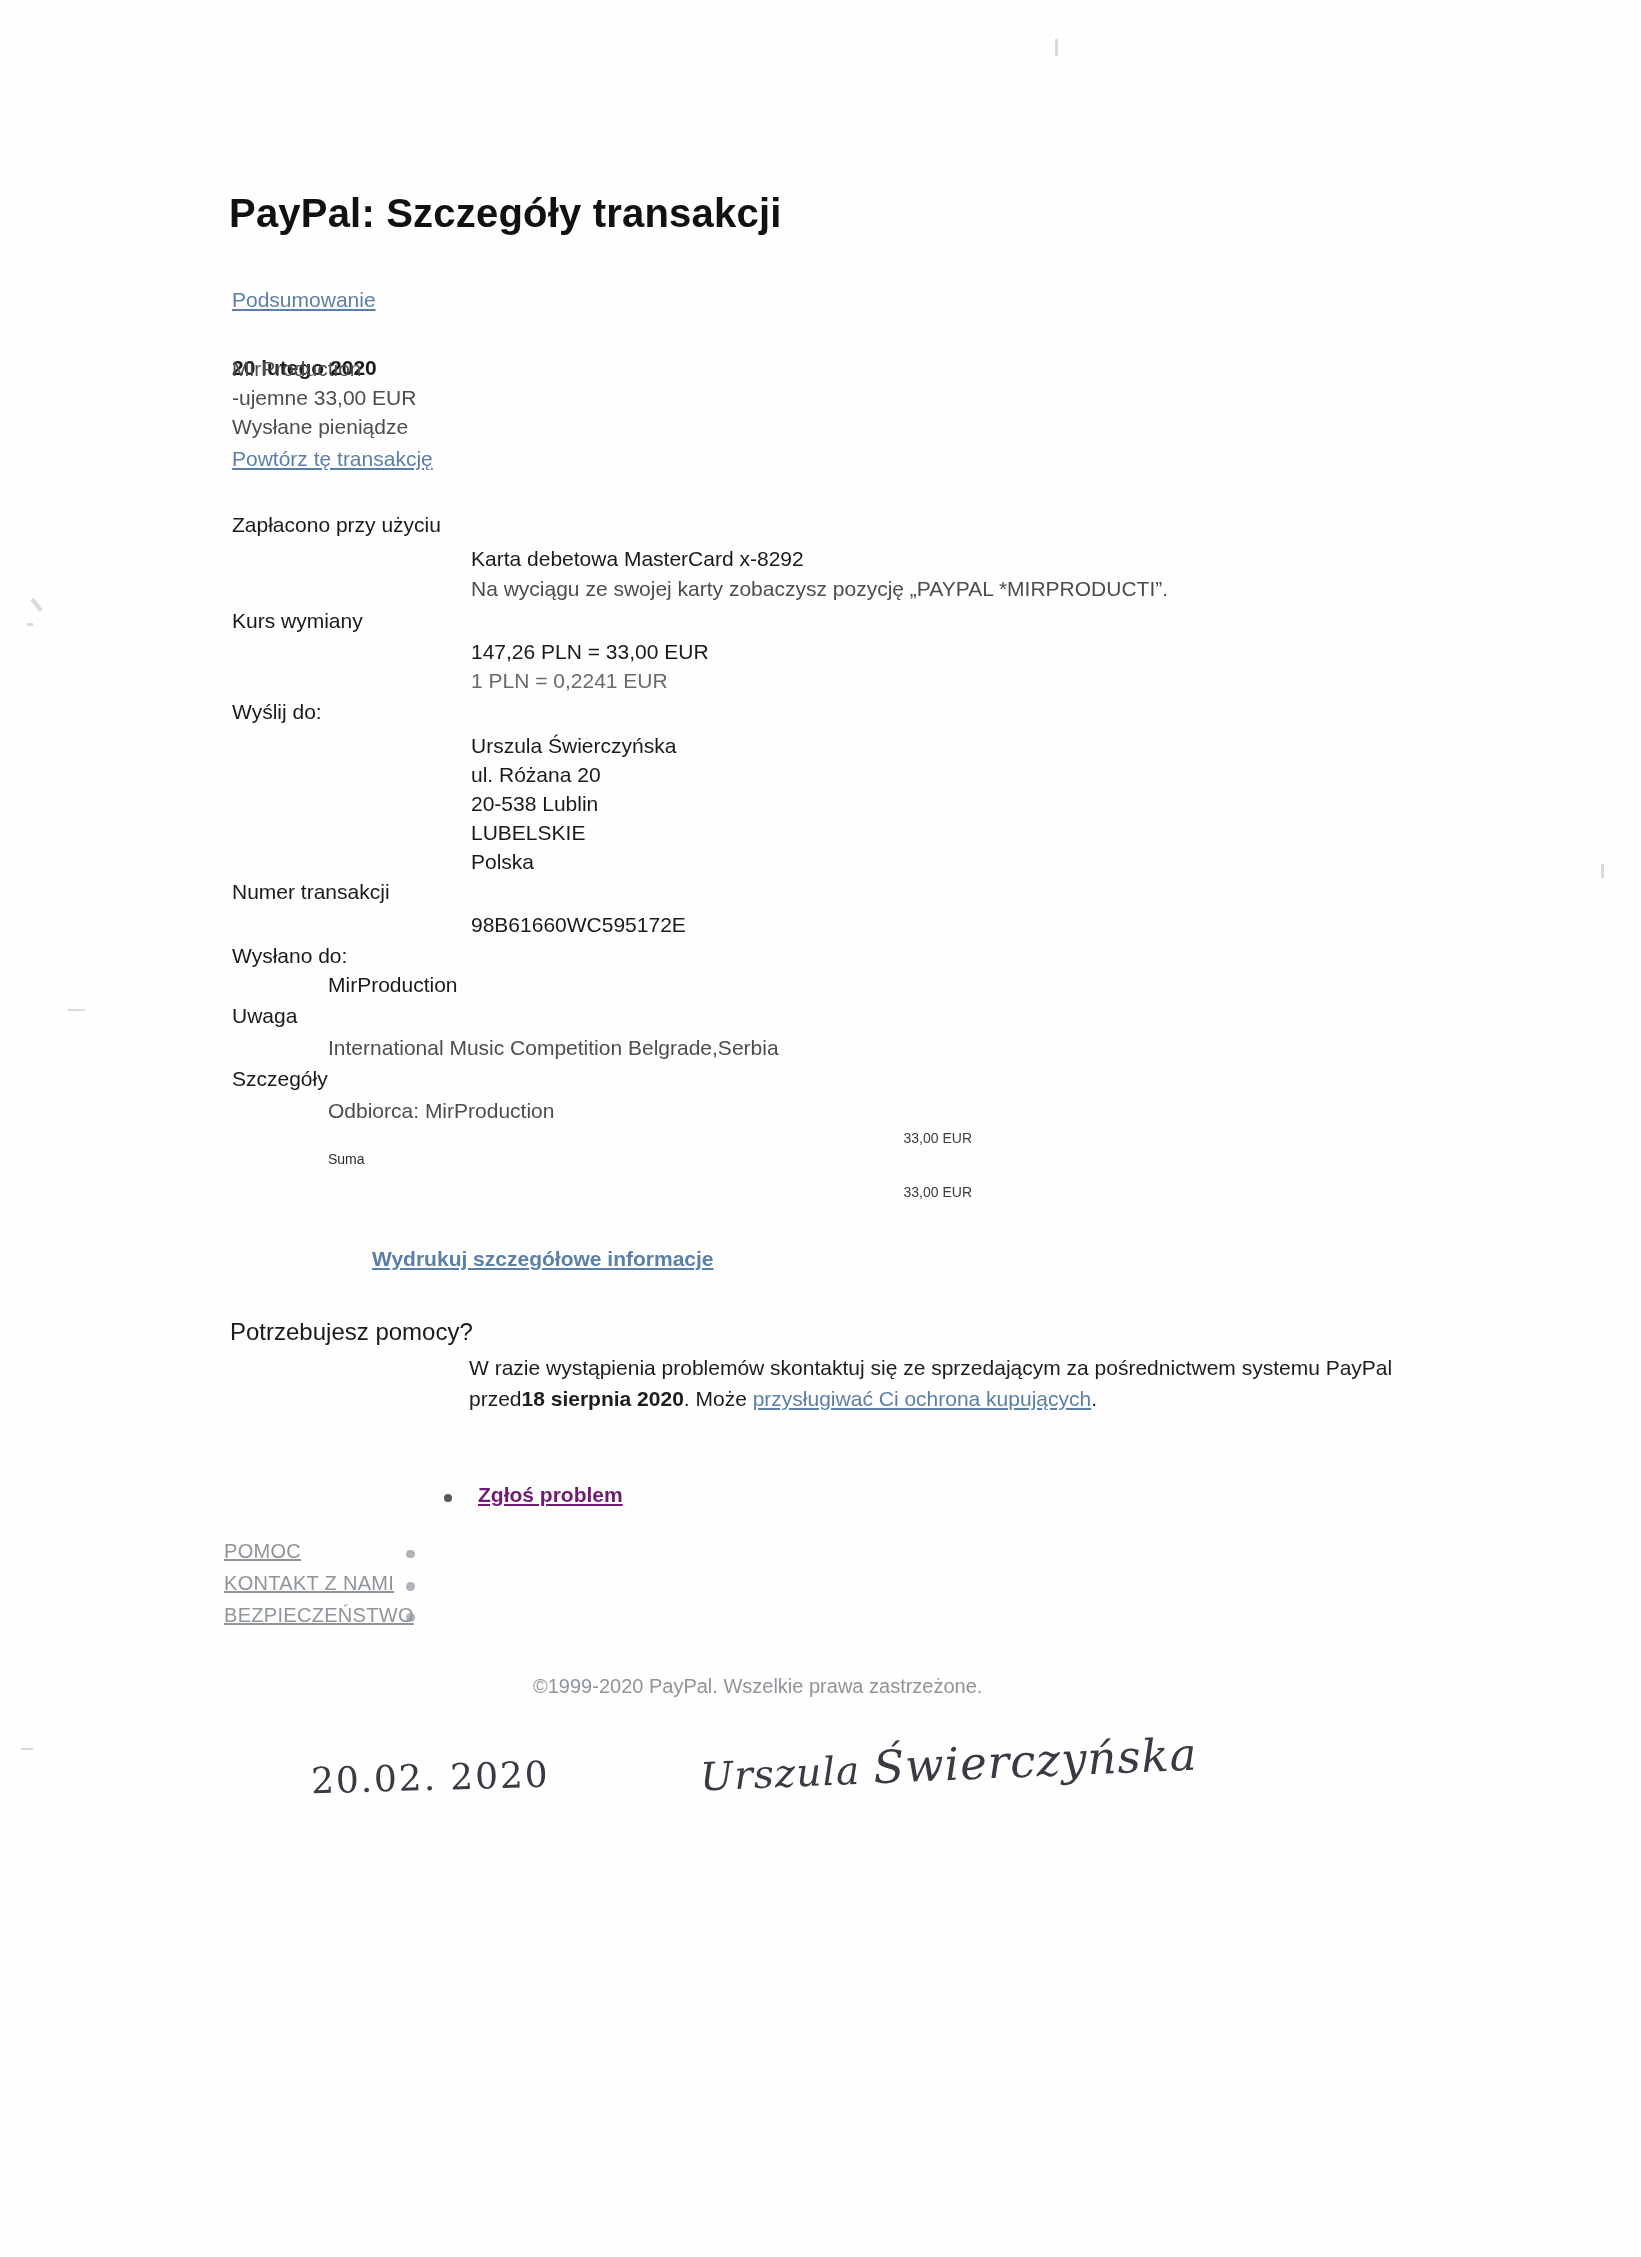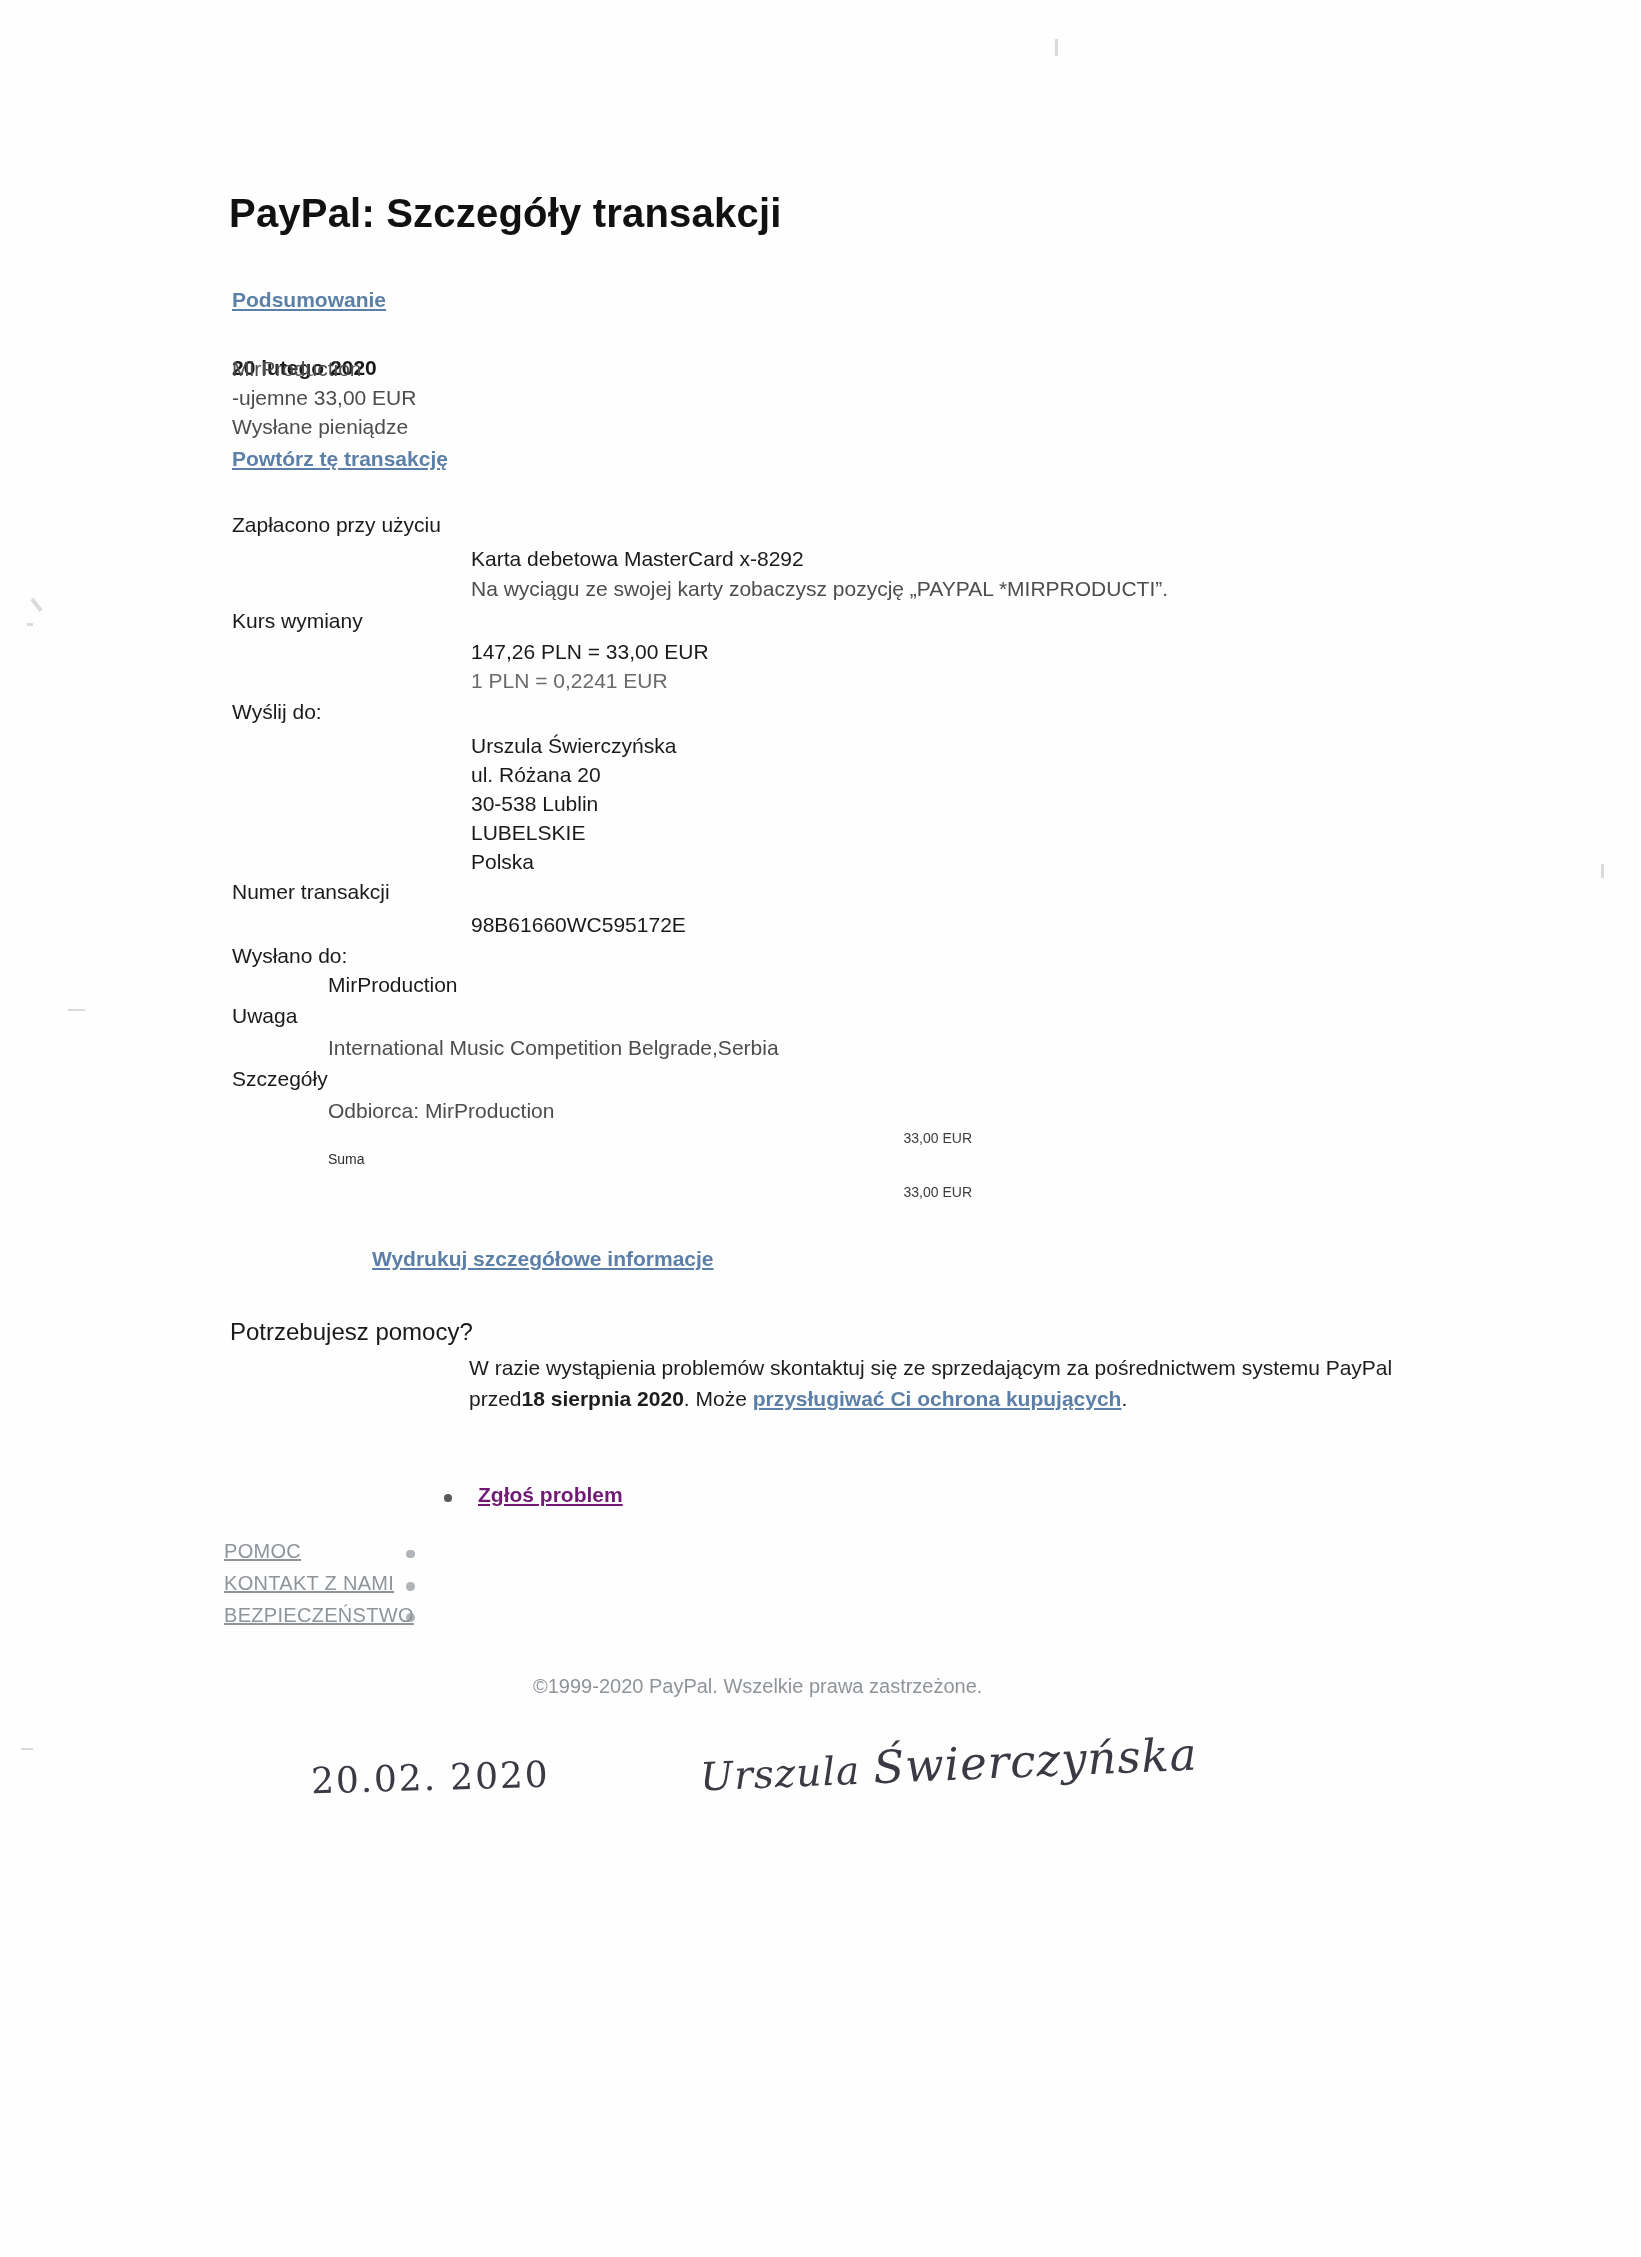--- a/index.html
+++ b/index.html
@@ -37,21 +37,21 @@
     left: 229px;
     top: 191px;
     font-size: 40px;
     font-weight: bold;
     letter-spacing: 0.2px;
     color: #111;
   }
   .link {
     color: #5b7fa6;
     text-decoration: underline;
-    font-weight: bold;
+    font-weight: normal;
   }
   .row {
     position: absolute;
     font-size: 21px;
     line-height: 29px;
     white-space: nowrap;
   }
   .label-col {
     left: 232px;
   }
@@ -213,21 +213,21 @@
     <div class="row value-col" style="top:544px;">Karta debetowa MasterCard x-8292</div>
     <div class="row value-col grey" style="top:574px;">Na wyciągu ze swojej karty zobaczysz pozycję „PAYPAL *MIRPRODUCTI”.</div>
 
     <div class="row label-col" style="top:606px;">Kurs wymiany</div>
     <div class="row value-col" style="top:637px;">147,26 PLN = 33,00 EUR</div>
     <div class="row value-col lightgrey" style="top:666px;">1 PLN = 0,2241 EUR</div>
 
     <div class="row label-col" style="top:697px;">Wyślij do:</div>
     <div class="row value-col" style="top:731px;">Urszula Świerczyńska</div>
     <div class="row value-col" style="top:760px;">ul. Różana 20</div>
-    <div class="row value-col" style="top:789px;">30-538 Lublin</div>
+    <div class="row value-col" style="top:789px;">20-538 Lublin</div>
     <div class="row value-col" style="top:818px;">LUBELSKIE</div>
     <div class="row value-col" style="top:847px;">Polska</div>
 
     <div class="row label-col" style="top:877px;">Numer transakcji</div>
     <div class="row value-col" style="top:910px;">98B61660WC595172E</div>
 
     <div class="row label-col" style="top:941px;">Wysłano do:</div>
     <div class="row" style="left:328px;top:970px;">MirProduction</div>
 
     <div class="row label-col" style="top:1001px;">Uwaga</div>

